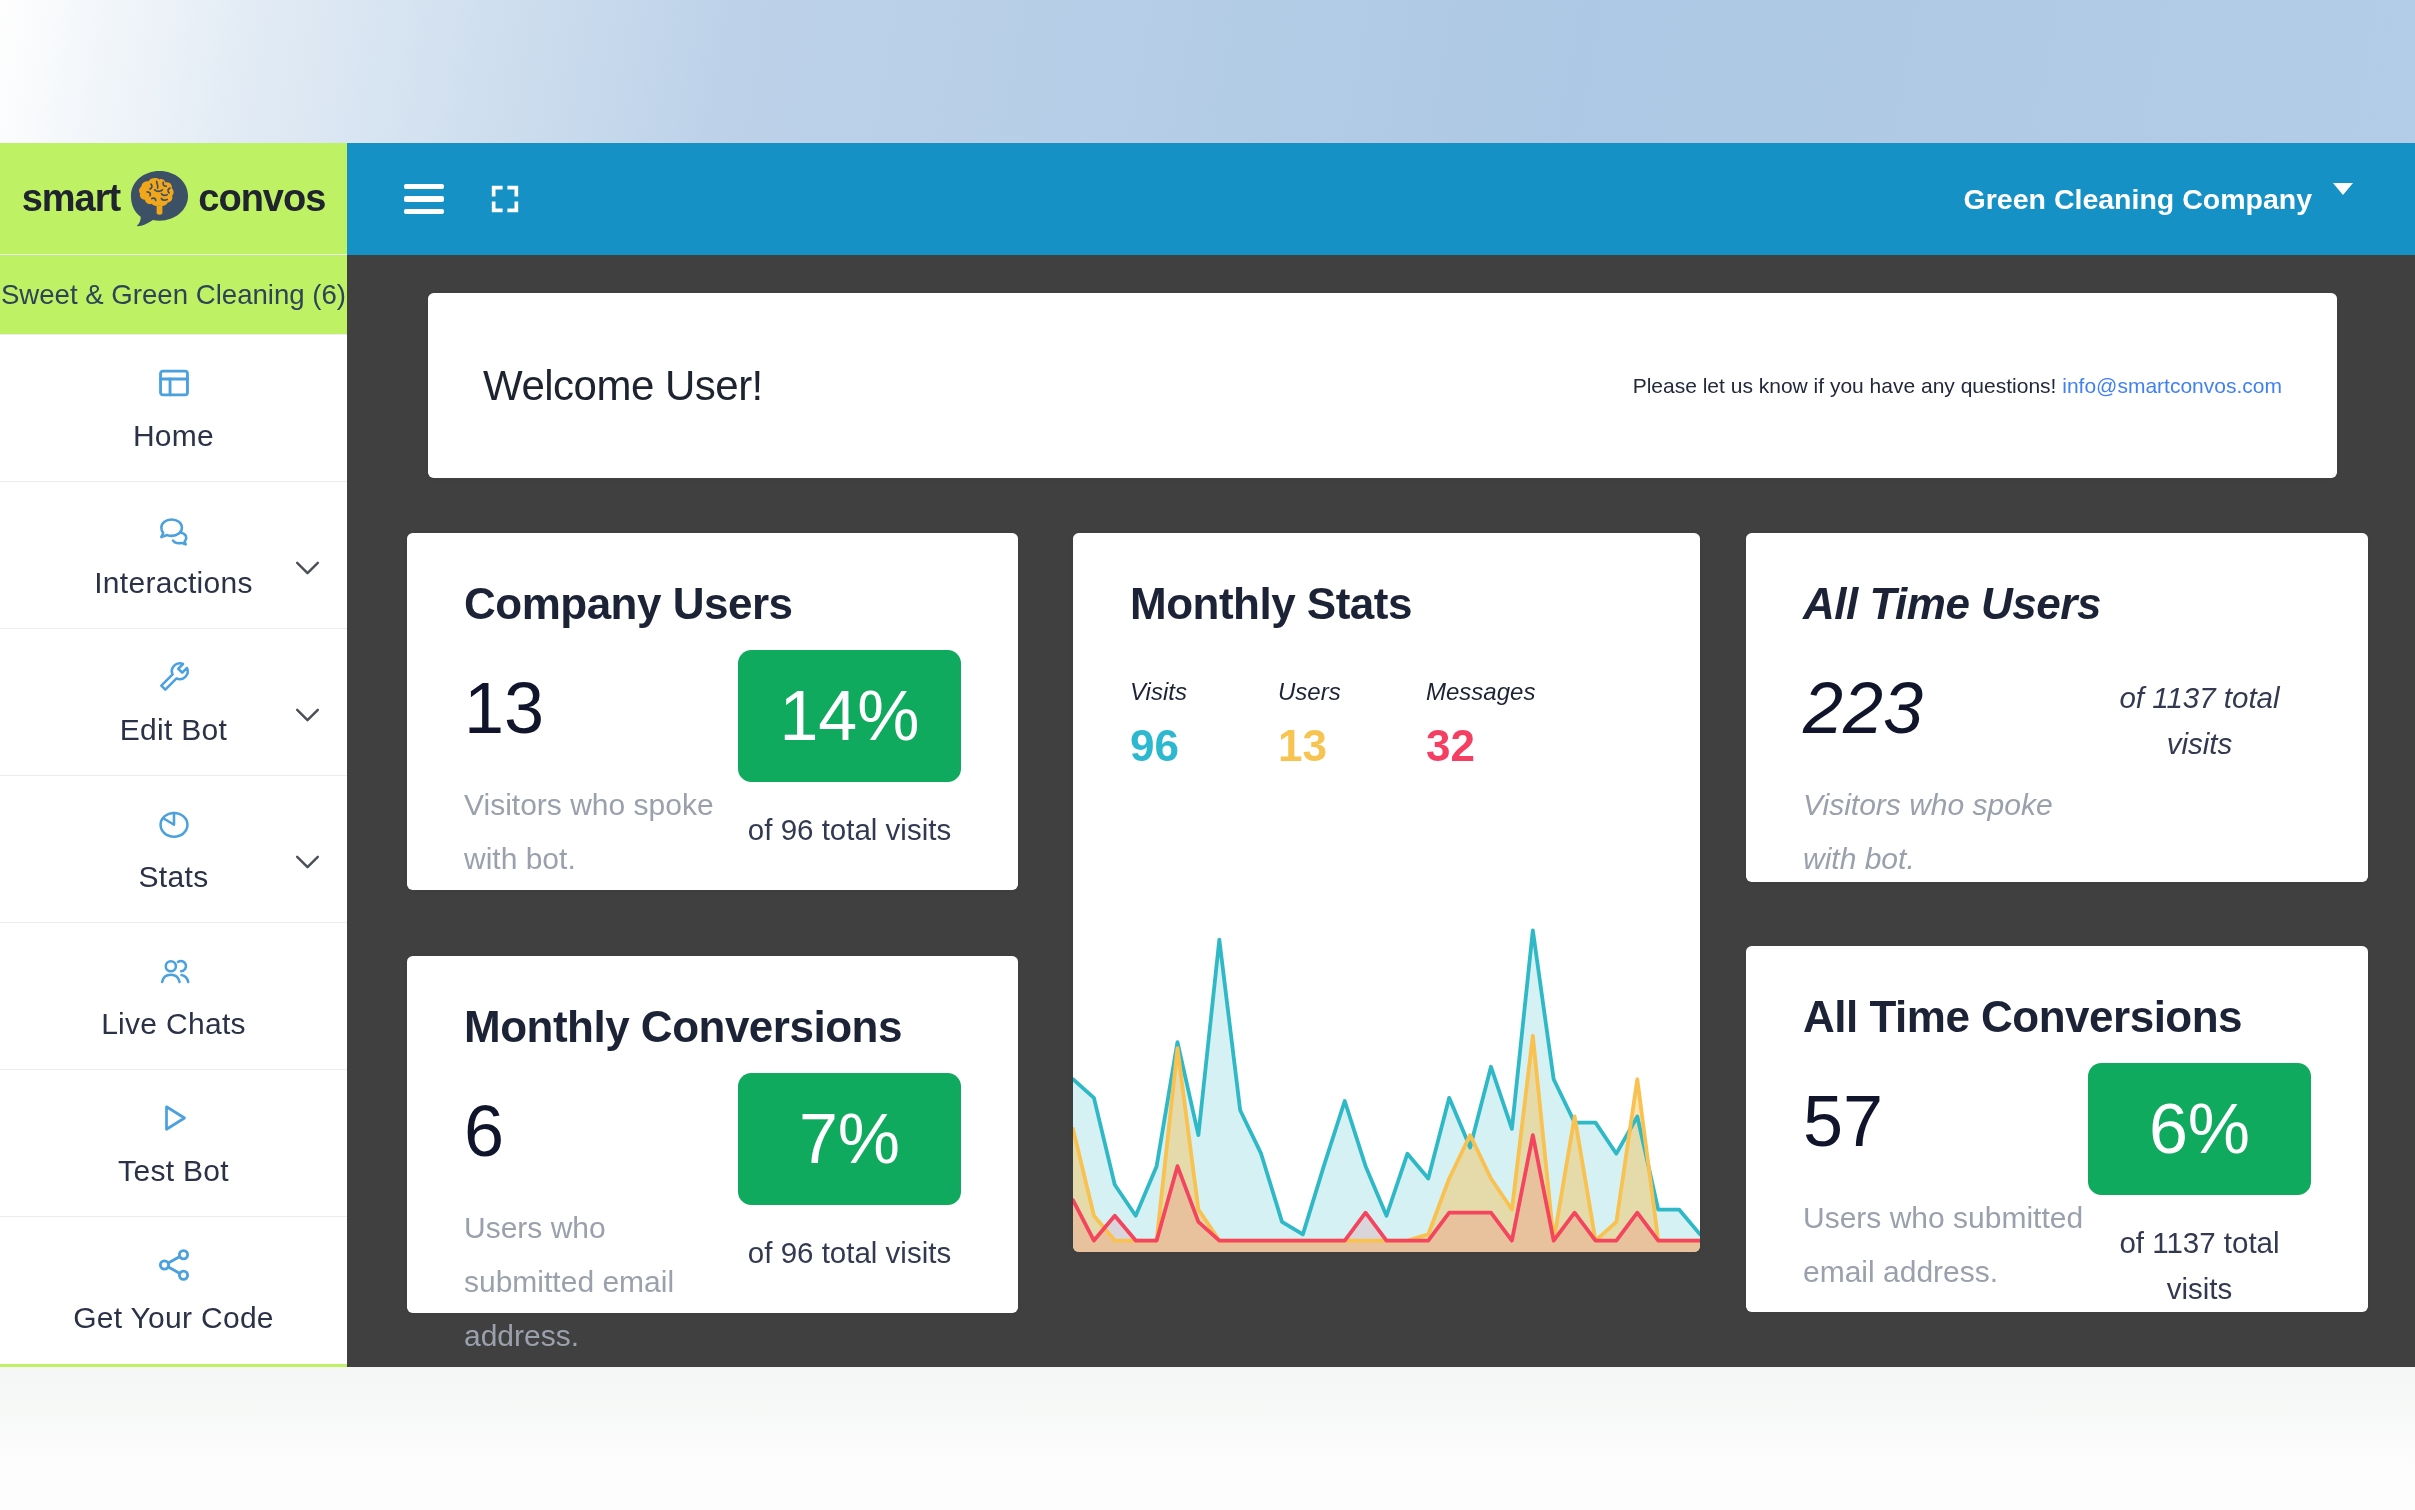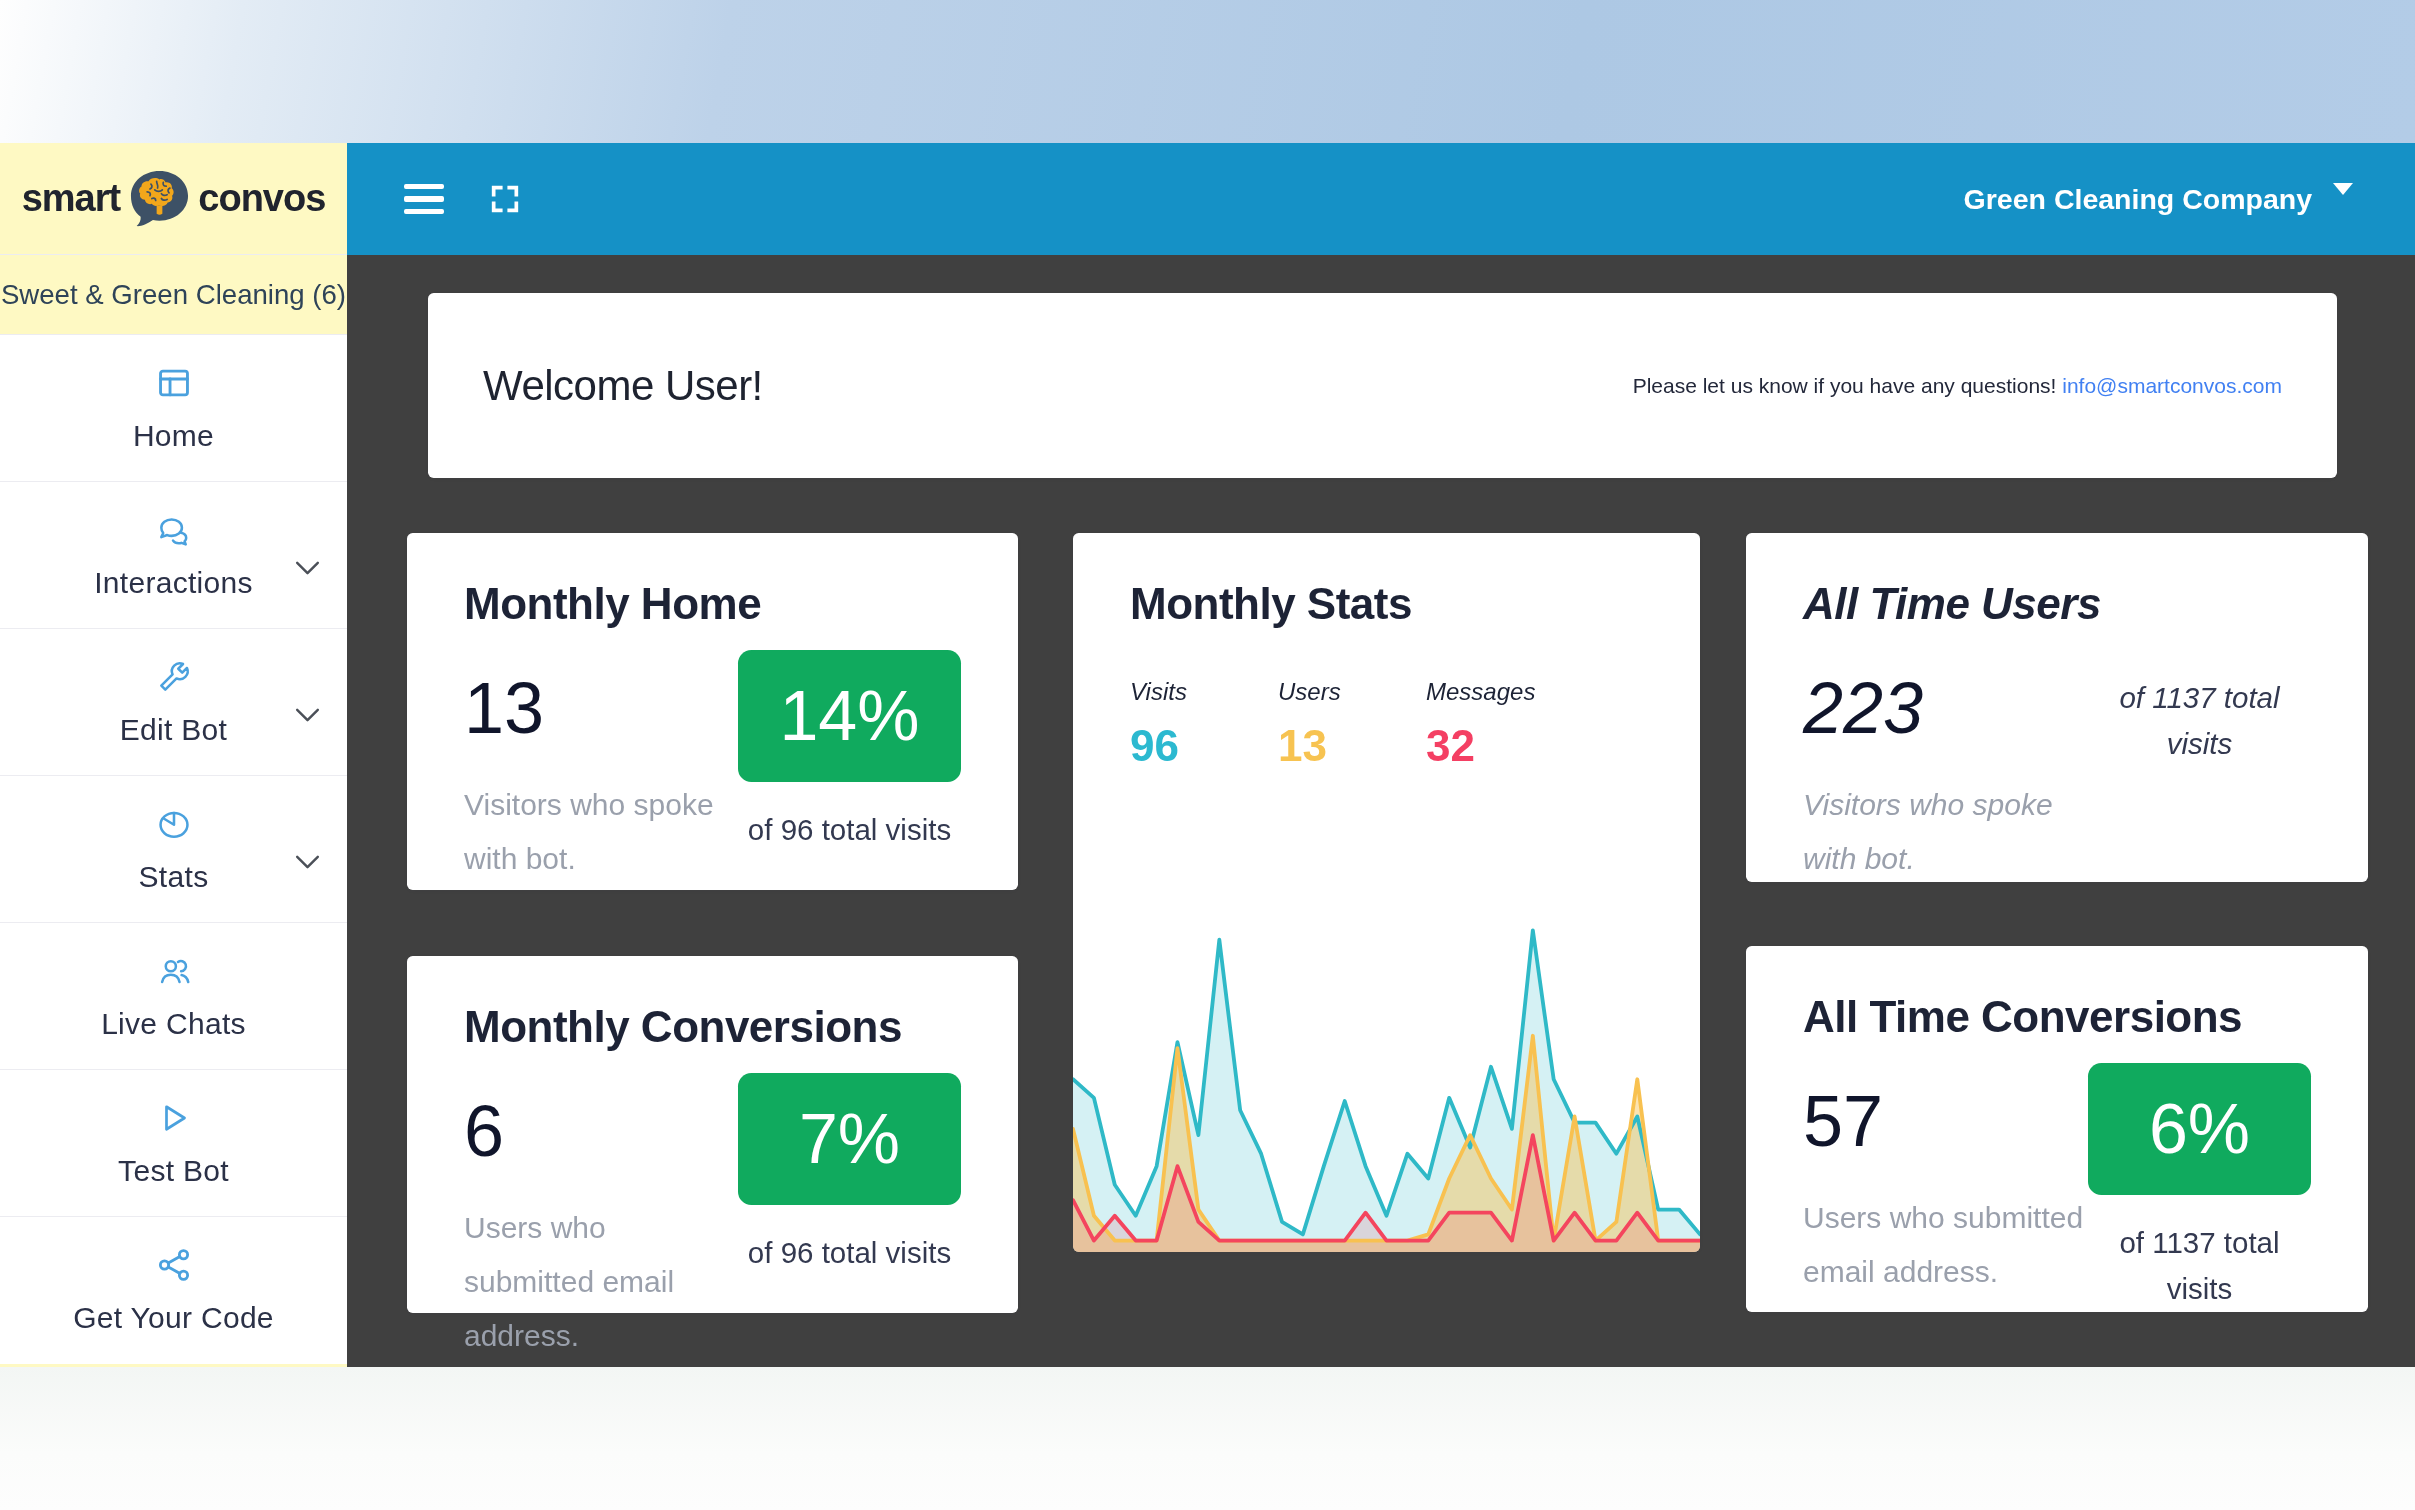--- a/index.html
+++ b/index.html
@@ -7,21 +7,21 @@
   body { font-family:"Liberation Sans", sans-serif; overflow:hidden; }
   .page { position:relative; width:2416px; height:1510px; background:#eef2f6; overflow:hidden; }
 
   
   .bg-top { position:absolute; left:0; top:0; width:2416px; height:143px;
     background:linear-gradient(100deg,#fefefe 0%,#e3ecf5 10%,#bdd2e9 30%,#adc8e4 65%,#b3cce7 100%); }
   .bg-bottom { position:absolute; left:0; top:1367px; width:2416px; height:144px;
     background:linear-gradient(180deg,#f3f6f4 0%,#fbfcfb 60%,#fdfdfd 100%); }
 
   
-  .sidebar { position:absolute; left:0; top:143px; width:347px; height:1224px; background:#fef9c3; }
+  .sidebar { position:absolute; left:0; top:143px; width:347px; height:1224px; background:#bef264; }
   .logo-row { height:112px; border-bottom:1.9px solid #ececf1; display:flex; align-items:center; justify-content:center; gap:7.6px; }
   .logo-text { font-size:38px; font-weight:700; color:#20242e; letter-spacing:-1px; }
   .account-row { height:80px; border-bottom:1.9px solid #ececf1; display:flex; align-items:center; justify-content:center;
     font-size:27.6px; color:#2e4358; }
   .menu-item { position:relative; height:147px; border-bottom:1.9px solid #ececf1; display:flex; flex-direction:column;
     align-items:center; justify-content:center; gap:17px; cursor:pointer; background:#fff; }
   .menu-label { font-size:30px; color:#2b3147; letter-spacing:0.3px; }
   .menu-icon svg { display:block; }
   .chevron { position:absolute; right:27px; bottom:49px; }
 
@@ -210,21 +210,21 @@
 
     <div class="card welcome-card">
       <div class="welcome-title">Welcome User!</div>
       <div class="welcome-msg">
         <span>Please let us know if you have any questions!</span>
         <a href="#">info@smartconvos.com</a>
       </div>
     </div>
 
     <div class="card stat-card" id="card-monthly-users">
-      <div class="card-title">Monthly Home</div>
+      <div class="card-title">Company Users</div>
       <div class="card-body">
         <div class="stat-left">
           <div class="stat-value">13</div>
           <div class="stat-desc">Visitors who spoke with bot.</div>
         </div>
         <div class="stat-right">
           <div class="pct-badge">14%</div>
           <div class="pct-total">of 96 total visits</div>
         </div>
       </div>

